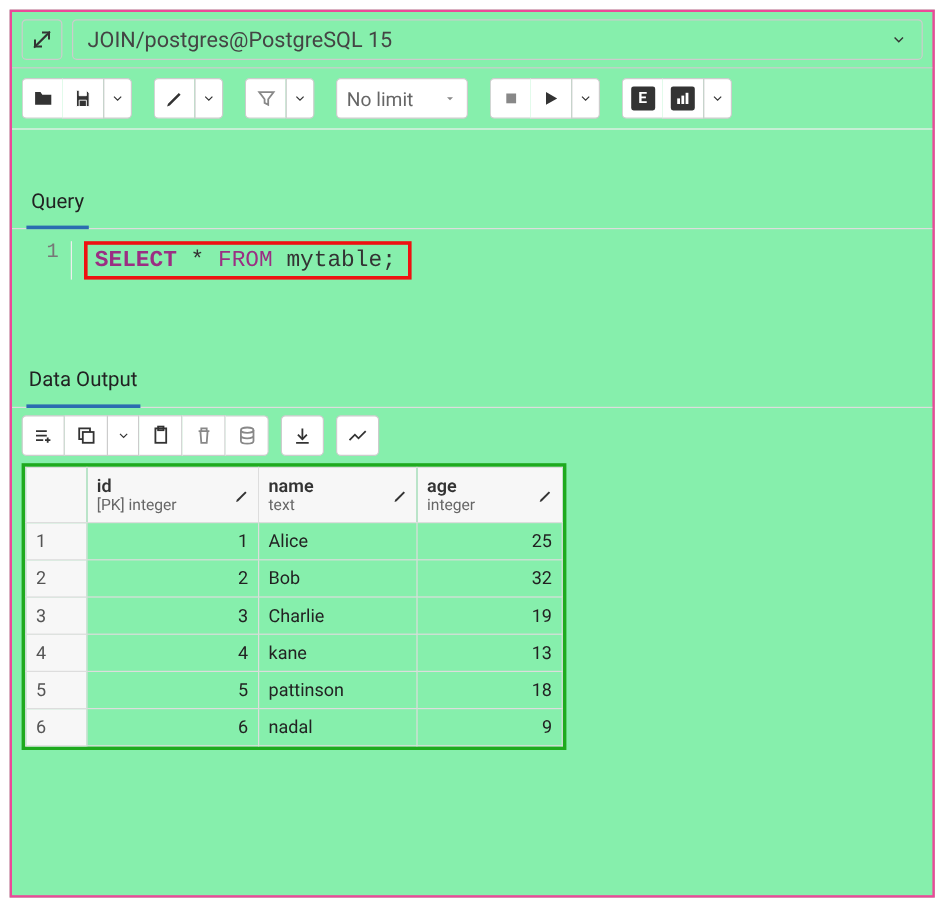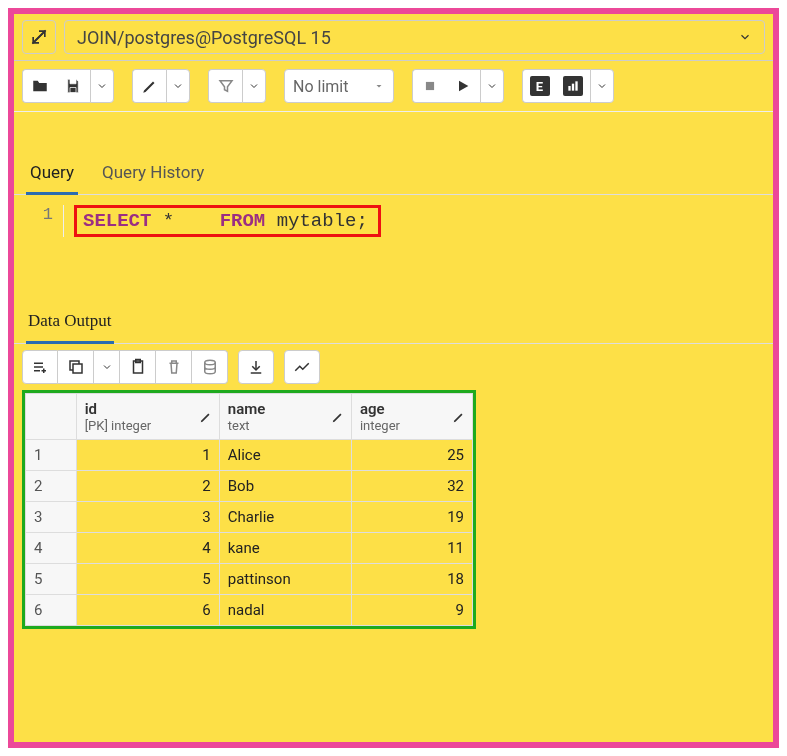--- a/index.html
+++ b/index.html
@@ -6,23 +6,23 @@
     body {
       font-family: -apple-system, BlinkMacSystemFont, "Segoe UI", Roboto, Arial, sans-serif;
       font-size: 14px;
       color: #222;
       background: #fff;
       width: 787px;
       height: 756px;
       padding: 8px;
     }
     .frame {
-      border: 6px solid #ec4899;
+      border: 2px solid #ec4899;
       height: 740px;
-      background: #fde047;
+      background: #86efac;
     }
     
     .connection-bar {
       display: flex;
       align-items: center;
       padding: 6px 8px;
       border-bottom: 1px solid #ccc;
       gap: 8px;
     }
     .conn-icon-box {
@@ -118,40 +118,39 @@
       border: 3px solid #e11;
       padding: 2px 10px 2px 6px;
       display: inline-block;
     }
     .code {
       font-family: "Courier New", monospace;
       font-size: 19px;
       white-space: pre;
     }
     .kw1 { color: #9b2e83; font-weight: bold; }
-    .kw2 { color: #9b2e83; font-weight: bold; margin-left: 34px; }
+    .kw2 { color: #9b2e83; font-weight: normal; }
     .ident { color: #333; }
     .punct { color: #333; }
     
     .result-tabs {
       display: flex;
       gap: 28px;
       padding: 8px 12px 0 12px;
     }
     .result-tab {
       padding: 6px 2px 10px 2px;
       font-size: 17px;
       color: #555;
       cursor: pointer;
     }
     .result-tab.active {
       color: #222;
       border-bottom: 3px solid #2b6cb0;
       margin-bottom: -1px;
-      font-family: Liberation Serif, serif;
     }
     
     .result-toolbar {
       display: flex;
       align-items: center;
       gap: 0;
       padding: 6px 8px;
     }
     .rtb-btn {
       height: 34px;
@@ -310,21 +309,20 @@
       <div class="tb-btn split-r">
         <svg width="12" height="12" viewBox="0 0 24 24" fill="none" stroke="#333" stroke-width="2">
             <polyline points="6 9 12 15 18 9"></polyline>
           </svg>
       </div>
     </div>
   </div>
 
   <div class="tabs">
     <div class="tab active">Query</div>
-    <div class="tab">Query History</div>
   </div>
   <div class="tabs-divider"></div>
 
   <div class="editor">
     <div class="gutter">
       <span>1</span>
     </div>
     <div class="code-wrap">
       <span class="code-highlight-box"><span class="code"><span class="kw1">SELECT</span><span class="punct"> * </span><span class="kw2">FROM</span><span class="ident"> mytable</span><span class="punct">;</span></span></span>
     </div>
@@ -439,21 +437,21 @@
         <tr>
           <td class="rownum">3</td>
           <td class="num">3</td>
           <td>Charlie</td>
           <td class="num">19</td>
         </tr>
         <tr>
           <td class="rownum">4</td>
           <td class="num">4</td>
           <td>kane</td>
-          <td class="num">11</td>
+          <td class="num">13</td>
         </tr>
         <tr>
           <td class="rownum">5</td>
           <td class="num">5</td>
           <td>pattinson</td>
           <td class="num">18</td>
         </tr>
         <tr>
           <td class="rownum">6</td>
           <td class="num">6</td>

